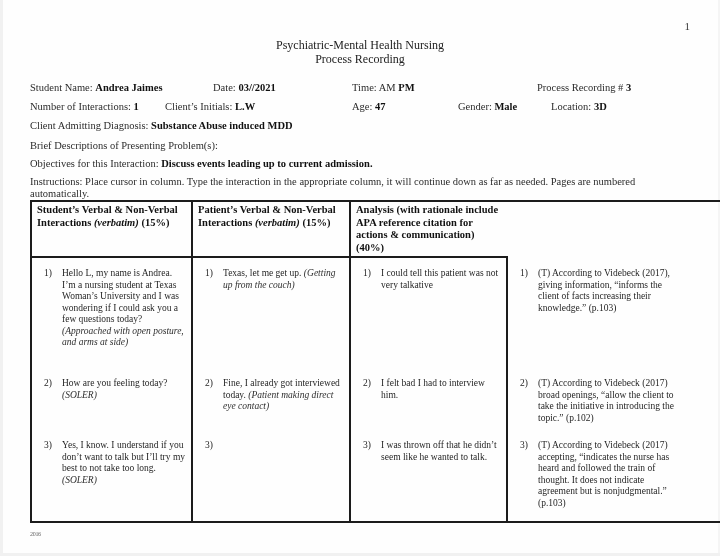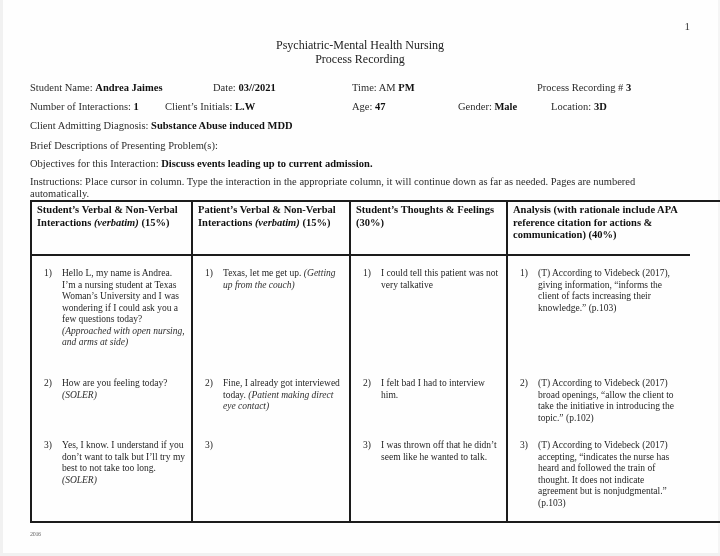--- a/index.html
+++ b/index.html
@@ -122,33 +122,30 @@
 
   <div class="ptable">
     <div class="thead">
       <div class="th">
         <span>Student’s Verbal &amp; Non-Verbal Interactions </span><i>(verbatim)</i><span> (15%)</span>
       </div>
       <div class="th">
         <span>Patient’s Verbal &amp; Non-Verbal Interactions </span><i>(verbatim)</i><span> (15%)</span>
       </div>
       <div class="th">
-        <span>Student’s Thoughts &amp; Feelings (30%)</span><i></i><span></span>
-      </div>
-      <div class="th">
         <span>Analysis (with rationale include APA reference citation for actions &amp; communication) (40%)</span><i></i><span></span>
       </div>
     </div>
 
     <div class="tbody">
 
       <div class="td">
         <div class="item">
           <span class="num">1)</span>
-          <span class="txt"><span>Hello L, my name is Andrea. I’m a nursing student at Texas Woman’s University and I was wondering if I could ask you a few questions today?</span> <span class="note">(Approached with open nursing, and arms at side)</span></span>
+          <span class="txt"><span>Hello L, my name is Andrea. I’m a nursing student at Texas Woman’s University and I was wondering if I could ask you a few questions today?</span> <span class="note">(Approached with open posture, and arms at side)</span></span>
         </div>
       </div>
       <div class="td">
         <div class="item">
           <span class="num">1)</span>
           <span class="txt"><span>Texas, let me get up.</span> <span class="note">(Getting up from the couch)</span></span>
         </div>
       </div>
       <div class="td">
         <div class="item">

